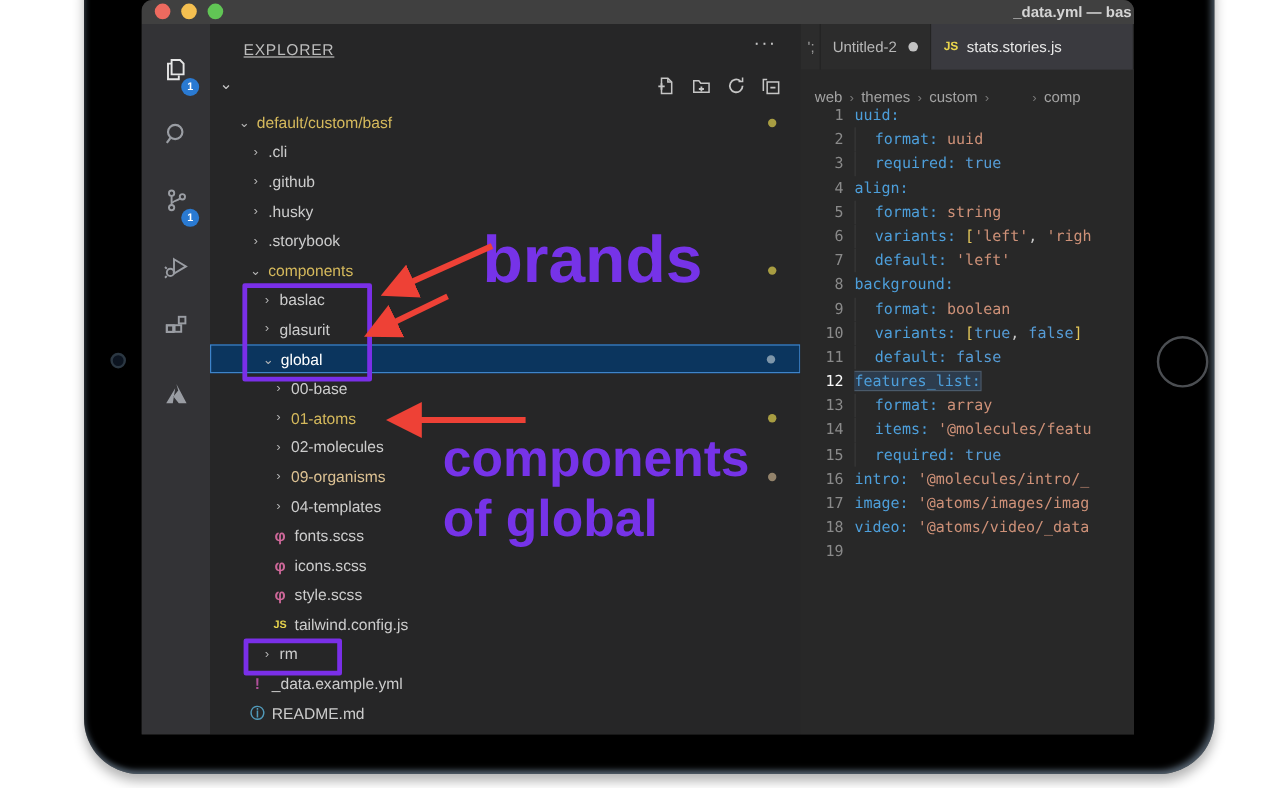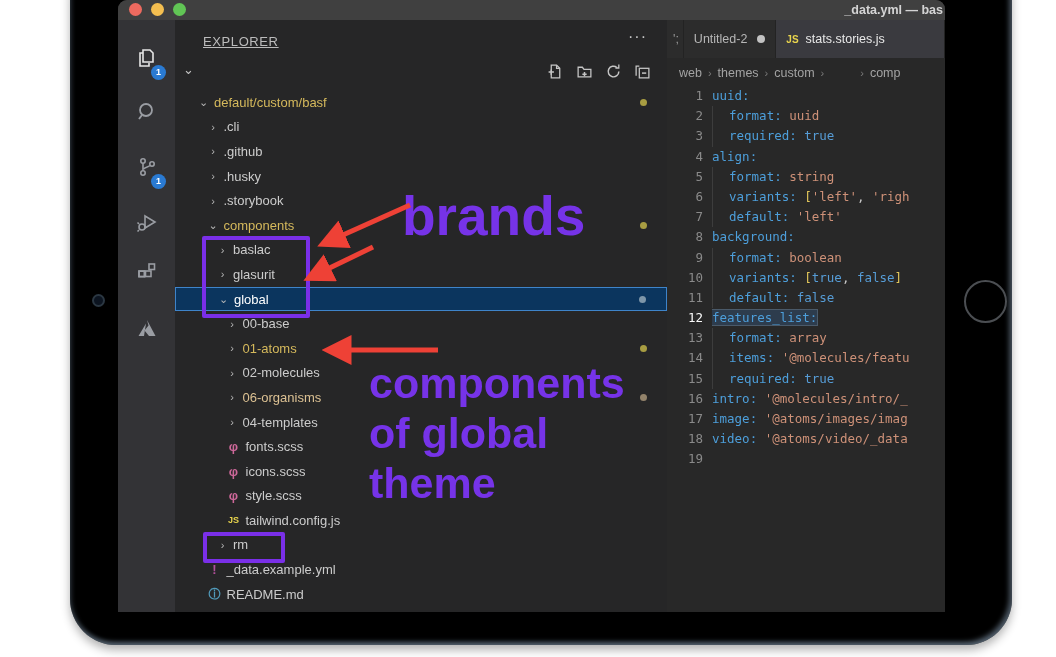--- a/index.html
+++ b/index.html
@@ -49,21 +49,21 @@
   .gitdot.tan{background:#93836b;}
   
   #editorcol{position:relative;flex:1;background:#282828;overflow:hidden;}
   #tabstrip{position:absolute;left:0;top:0;width:100%;height:38px;background:#2c2c2c;display:flex;}
   .tab{height:100%;display:flex;align-items:center;font-size:12.5px;color:#b7b7b7;box-sizing:border-box;
        border-right:1px solid #232323;padding:0 10px;}
   .tab.partial{padding:0 4px 0 6px;color:#9a9a9a;}
   .tab.active{background:#3a3a3f;color:#e8e8e8;flex:1;}
   .tab .jsicon{color:#e8d44d;font-weight:bold;font-size:10px;margin-right:7px;}
   .dirty-dot{width:8px;height:8px;border-radius:50%;background:#c2c2c2;margin-left:10px;}
-  #breadcrumb{position:absolute;left:0;top:38px;width:100%;height:30px;display:flex;align-items:center;
+  #breadcrumb{position:absolute;left:0;top:38px;width:100%;height:30px;display:flex;align-items:flex-end;
        font-size:12.5px;color:#a3a3a3;padding-left:12px;box-sizing:border-box;white-space:nowrap;}
   .bc-sep{color:#7a7a7a;margin:0 6px;font-size:11px;}
   .bc-gap{display:inline-block;width:24px;}
   #code{position:absolute;left:0;top:66px;width:100%;font-family:"DejaVu Sans Mono",monospace;
         font-size:12.5px;line-height:20.2px;white-space:pre;}
   .cline{height:20.2px;display:flex;}
   .cline .num{width:45px;flex:none;text-align:right;color:#8a8a8a;padding-right:9px;box-sizing:border-box;}
   .cline.current .num{color:#fafafa;}
   .cline .ctext{flex:1;overflow:hidden;}
   .ind{display:inline-block;width:16px;height:20.2px;border-left:1px solid #3d3d3d;vertical-align:top;}
@@ -222,21 +222,21 @@
               <span class="chev">›</span>
               <span>01-atoms</span>
               <span class="gitdot gold"></span>
             </div>
             <div class="trow" style="padding-left: 50.5px;">
               <span class="chev">›</span>
               <span>02-molecules</span>
             </div>
             <div class="trow tan" style="padding-left: 50.5px;">
               <span class="chev">›</span>
-              <span>06-organisms</span>
+              <span>09-organisms</span>
               <span class="gitdot tan"></span>
             </div>
             <div class="trow" style="padding-left: 50.5px;">
               <span class="chev">›</span>
               <span>04-templates</span>
             </div>
             <div class="trow" style="padding-left: 50.5px;">
               <span class="ficon" style="color: rgb(205, 103, 153); font-size: 13px;">φ</span>
               <span>fonts.scss</span>
             </div>
@@ -296,21 +296,20 @@
       </div>
     </div>
   </div>
 
   <div class="ann-rect" style="left:202px;top:236px;width:100px;height:74px;"></div>
   <div class="ann-rect" style="left:203px;top:532px;width:74px;height:23px;"></div>
   <div id="ann-brands" class="ann-text">brands</div>
   <div id="ann-components" class="ann-text">
     <div>components</div>
     <div>of global</div>
-    <div>theme</div>
   </div>
   <svg id="arrows">
     <defs>
       <marker id="ah" markerWidth="6" markerHeight="6" refX="4.3" refY="3" orient="auto">
         <path d="M0,0 L6,3 L0,6 Z" fill="#ee4136"></path>
       </marker>
     </defs>
     <line x1="410" y1="205" x2="325" y2="243" stroke="#ee4136" stroke-width="5" marker-end="url(#ah)"></line>
     <line x1="373" y1="247" x2="311" y2="277" stroke="#ee4136" stroke-width="5" marker-end="url(#ah)"></line>
     <line x1="438" y1="350" x2="330" y2="350" stroke="#ee4136" stroke-width="5" marker-end="url(#ah)"></line>

